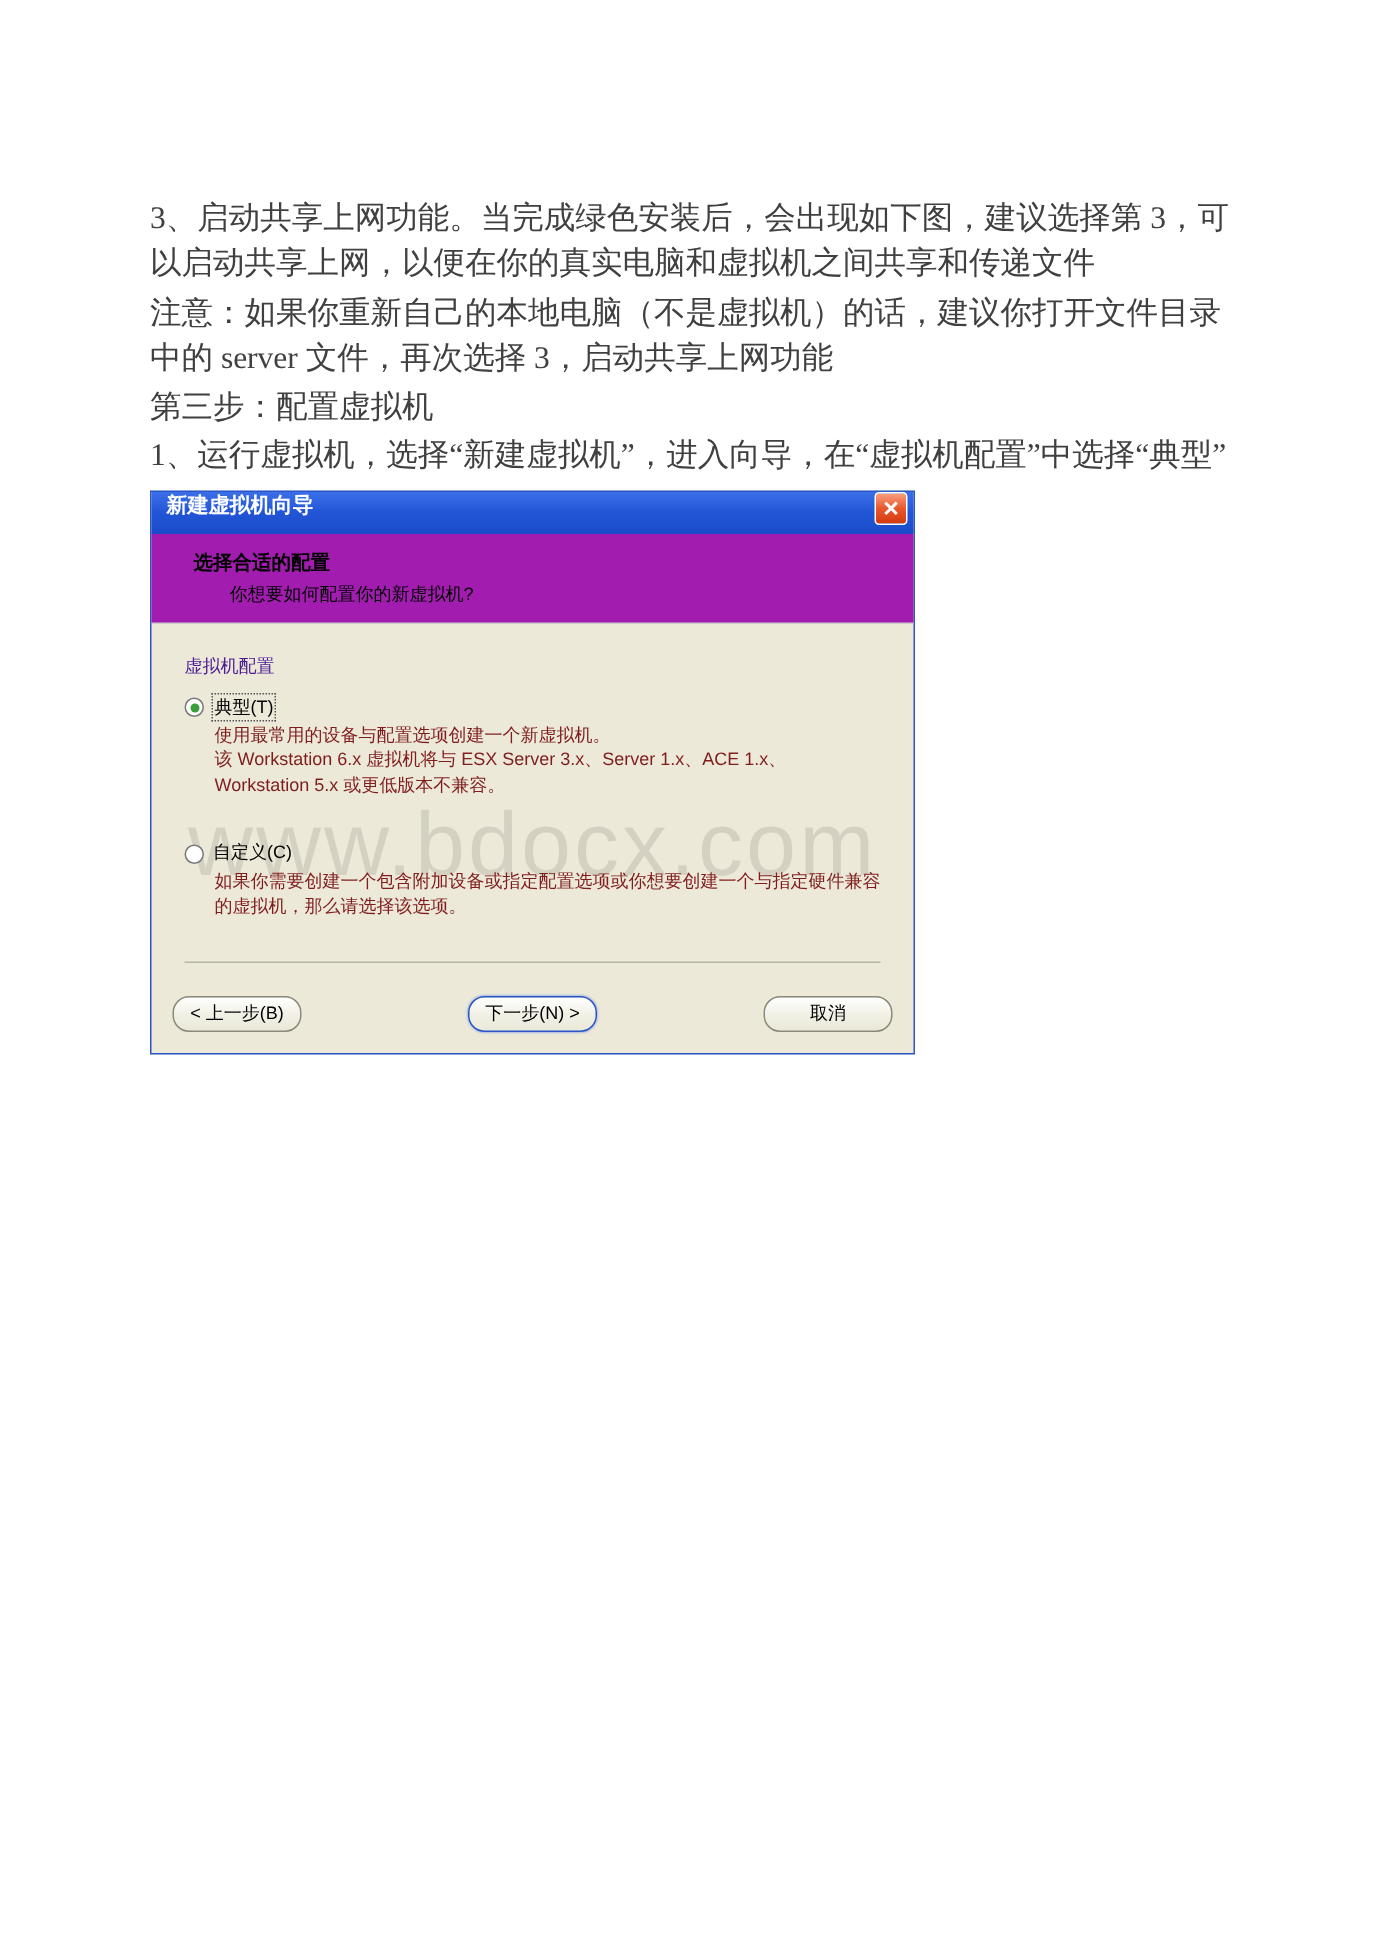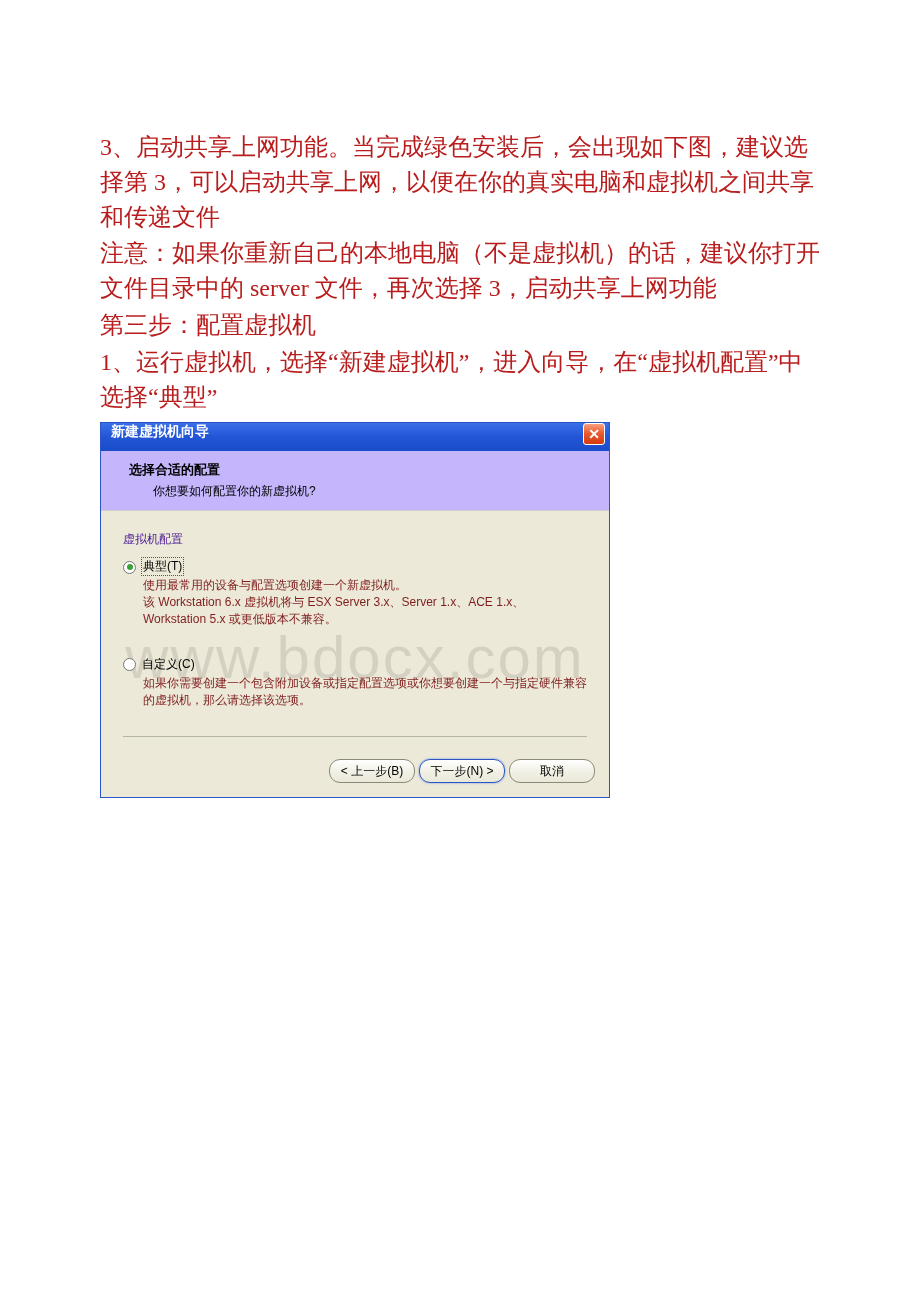--- a/index.html
+++ b/index.html
@@ -3,23 +3,23 @@
   <meta charset="utf-8">
   <style>
     * { margin: 0; padding: 0; box-sizing: border-box; }
     body {
       width: 920px;
       background: #fff;
       font-family: "SimSun", "宋体", serif;
       padding: 130px 100px 40px 100px;
     }
     .doc-text {
-      font-size: 24px;
+      font-size: 21px;
       line-height: 1.45;
-      color: #b91c1c;
+      color: #404040;
       margin-bottom: 2px;
     }
     .dialog {
       width: 510px;
       margin-top: 8px;
       border: 1px solid #2a55c7;
       background: #ece9d8;
       font-family: "SimSun", "宋体", sans-serif;
       position: relative;
     }
@@ -45,21 +45,21 @@
       color: #fff;
       font-weight: bold;
       font-size: 14px;
       display: flex;
       align-items: center;
       justify-content: center;
       cursor: pointer;
       font-family: Arial, sans-serif;
     }
     .header-pane {
-      background: #c4b5fd;
+      background: #a21caf;
       padding: 10px 10px 10px 28px;
       border-bottom: 1px solid #ccc;
     }
     .header-title {
       font-size: 13px;
       font-weight: bold;
       color: #000;
     }
     .header-sub {
       font-size: 12px;
@@ -128,23 +128,23 @@
       white-space: nowrap;
       pointer-events: none;
     }
     .sep {
       border: none;
       border-top: 1px solid #b5b5a5;
       margin: 8px 0;
     }
     .button-row {
       display: flex;
-      justify-content: flex-end;
+      justify-content: space-between;
       gap: 4px;
-      padding: 8px 14px 14px 25px;
+      padding: 8px 14px 14px 14px;
     }
     .win-btn {
       min-width: 86px;
       height: 24px;
       font-size: 12px;
       background: linear-gradient(to bottom, #fff 0%, #f2f1e6 50%, #eae8d8 100%);
       border: 1px solid #8a8a7a;
       border-radius: 11px;
       cursor: pointer;
       font-family: "SimSun", sans-serif;

